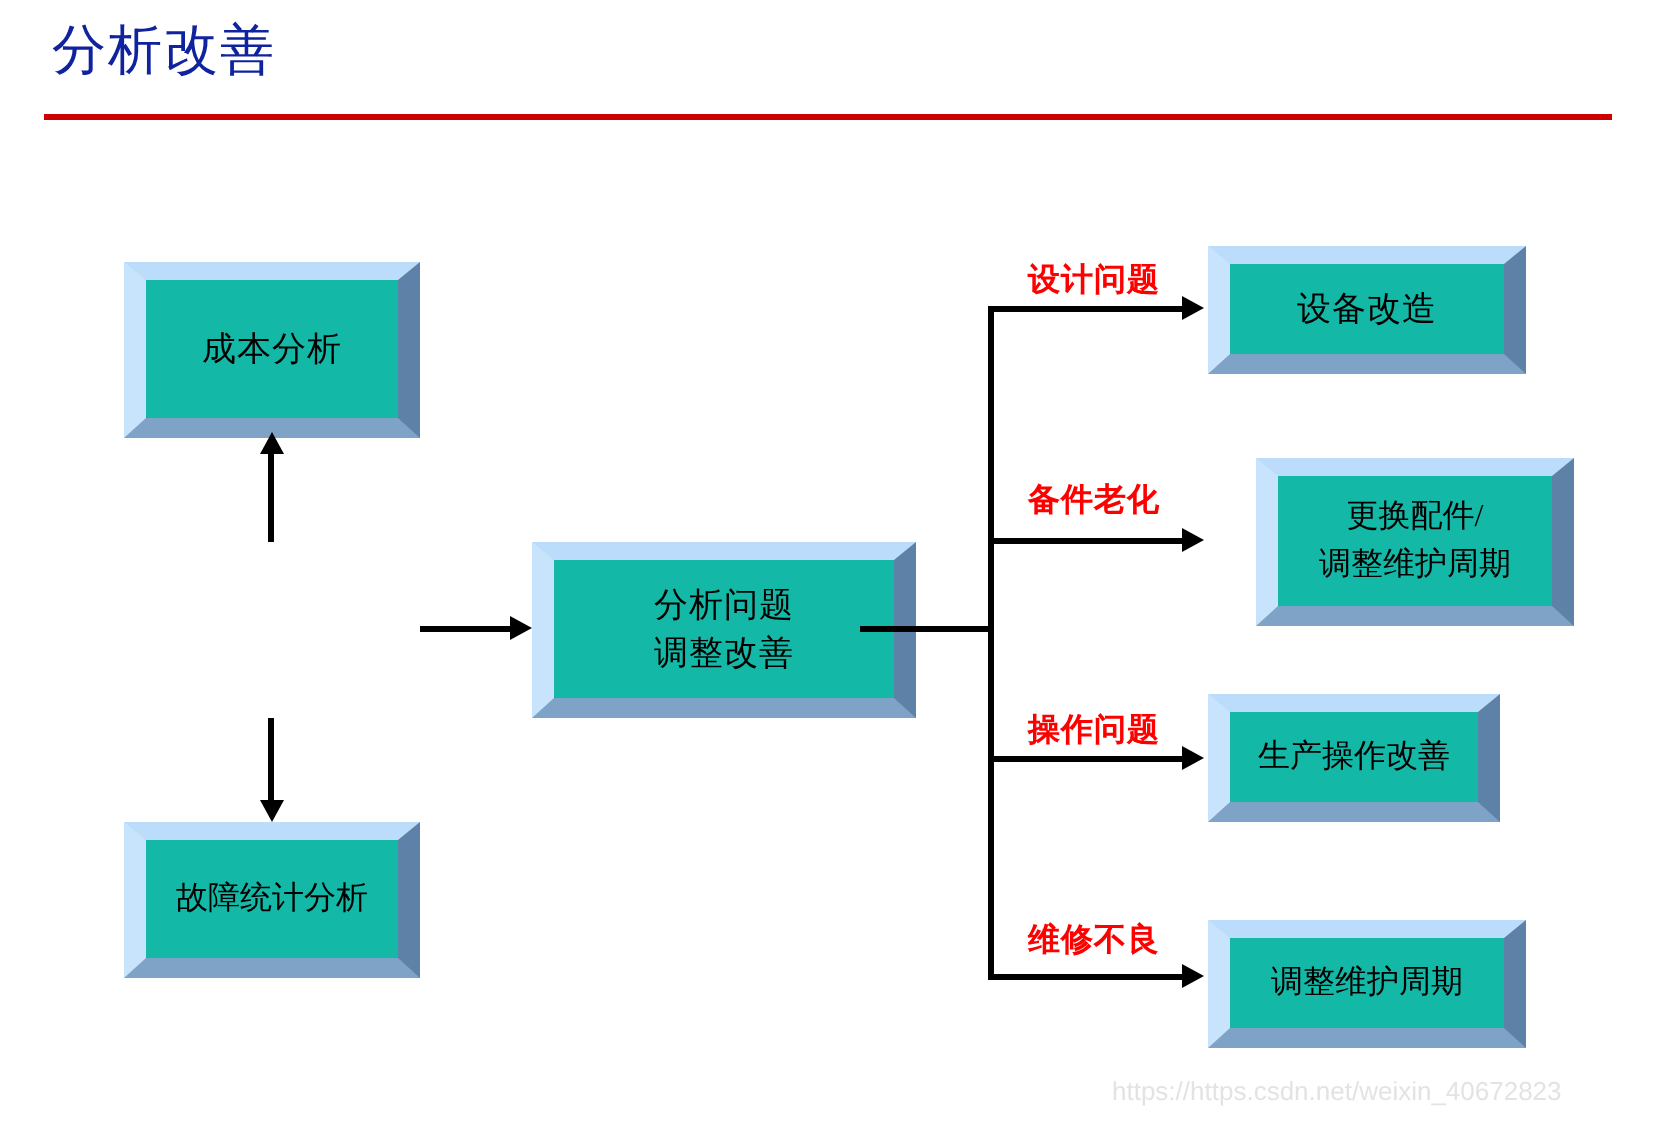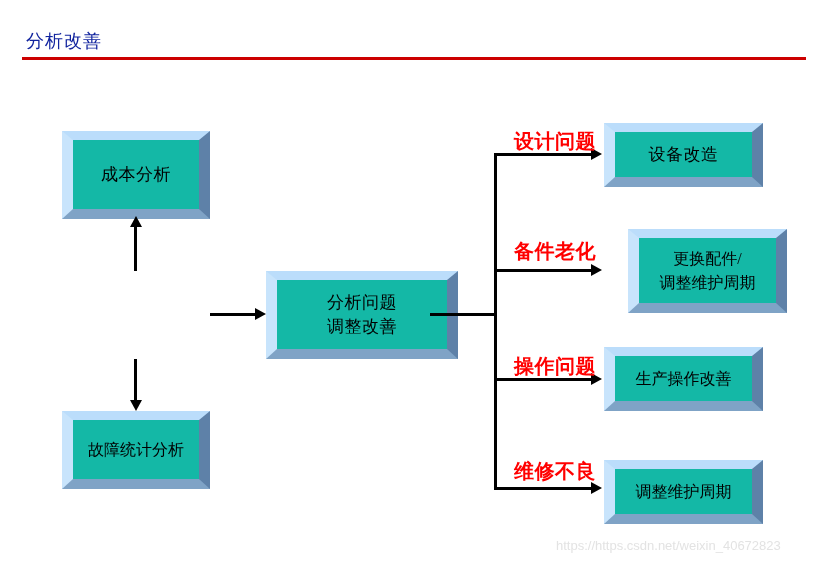--- a/index.html
+++ b/index.html
@@ -20,22 +20,22 @@
     left: 0; top: 0;
     width: 831px;
     height: 567px;
     background: #ffffff;
   }
 
   
   .title {
     position: absolute;
     left: 26px;
-    top: 24px;
-    font-size: 18px;
+    top: 8px;
+    font-size: 27px;
     line-height: 34px;
     color: #10239E;
     font-family: "Liberation Serif", "DejaVu Serif", serif;
     font-weight: normal;
     letter-spacing: 1px;
     white-space: nowrap;
   }
   .title-rule {
     position: absolute;
     left: 22px;
@@ -103,21 +103,21 @@
     border-left: 6px solid transparent;
     border-right: 6px solid transparent;
     border-top: 11px solid #000000;
   }
 
   
   .branch-label {
     position: absolute;
     color: #FF0000;
     font-family: "Liberation Serif", "DejaVu Serif", serif;
-    font-size: 20px;
+    font-size: 16px;
     line-height: 18px;
     font-weight: bold;
     white-space: nowrap;
     letter-spacing: 0.5px;
   }
 
   
   .watermark {
     position: absolute;
     left: 556px;
@@ -153,21 +153,21 @@
 
   <div class="box" style="left:604px; top:123px; width:159px; height:64px;">
     <span class="box-label">设备改造</span>
   </div>
 
   <div class="box narrowtext" style="left:604px; top:229px; width:159px; height:84px;margin-left:24px;">
     <span class="box-label">更换配件/
 调整维护周期</span>
   </div>
 
-  <div class="box narrowtext" style="left:604px; top:347px; width:159px; height:64px;">
+  <div class="box narrowtext" style="left:604px; top:347px; width:146px; height:64px;">
     <span class="box-label">生产操作改善</span>
   </div>
 
   <div class="box narrowtext" style="left:604px; top:460px; width:159px; height:64px;">
     <span class="box-label">调整维护周期</span>
   </div>
 
   <div class="vline" style="left:134px; top:227px; height:44px;"></div>
   <div class="arrow-u" style="left:130px; top:216px;"></div>
 

